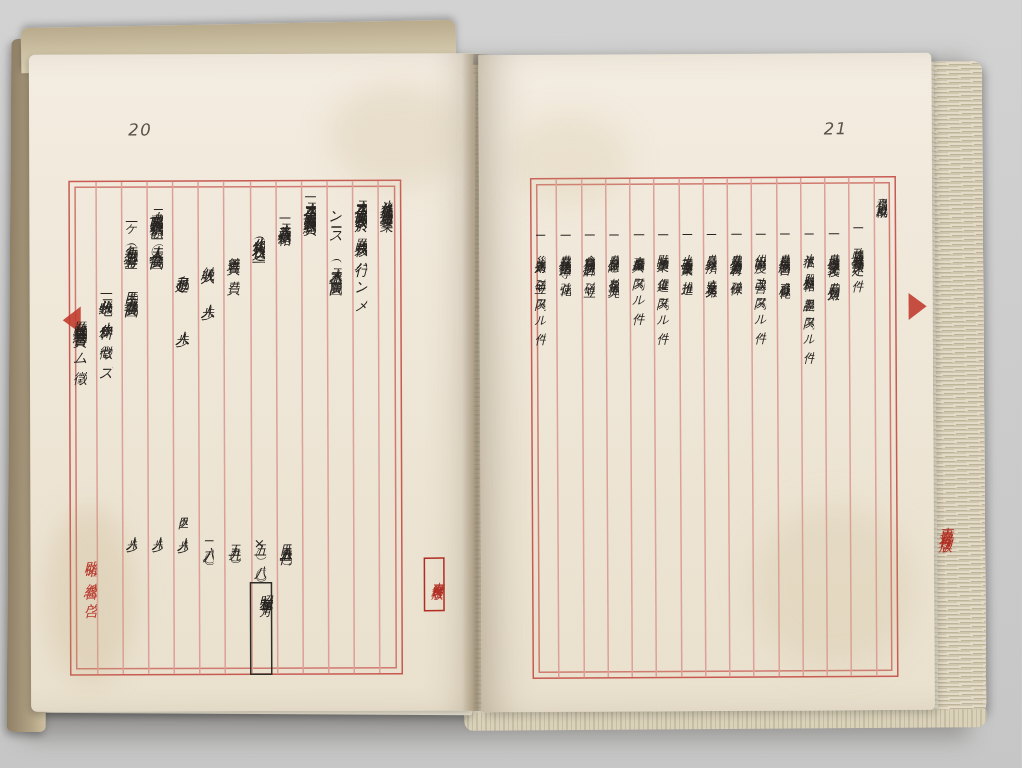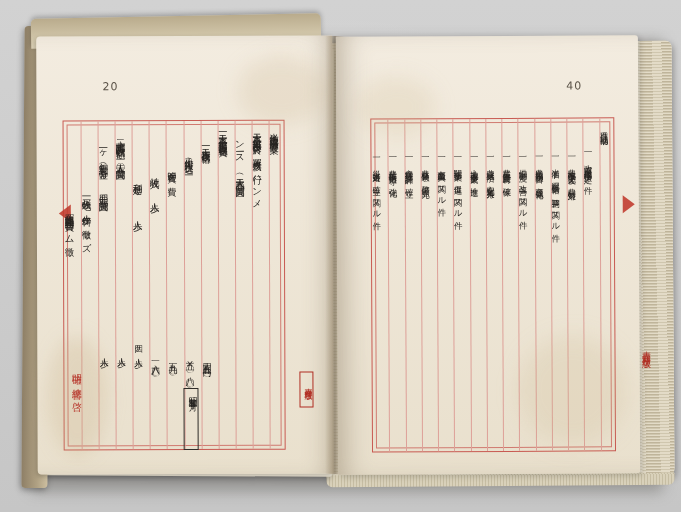--- a/index.html
+++ b/index.html
@@ -28,24 +28,25 @@
     inset: 0;
     background:
       radial-gradient(ellipse at 50% 45%, rgba(255,255,255,0.28) 0%, rgba(255,255,255,0.0) 55%),
       linear-gradient(180deg, #d2d2d2 0%, #c6c6c6 100%);
     pointer-events: none;
   }
 
   
   .book {
     position: absolute;
-    left: 25px;
+    left: 8px;
     top: 22px;
     width: 640px;
     height: 468px;
+    font-style: italic;
   }
 
   
   .book-shadow {
     position: absolute;
     left: 6px;
     top: 18px;
     width: 632px;
     height: 452px;
     background: rgba(90,88,84,0.42);
@@ -360,21 +361,21 @@
         <div class="col ink" style="left: 130.511px; top: 320px; font-size: 9px; height: 86px;">五九〇〇</div>
         <div class="col ink" style="left: 113.434px; top: 320px; font-size: 9px; height: 86px;">一六八〇〇</div>
         <div class="col ink" style="left: 96.3569px; top: 302px; font-size: 9px; height: 86px;">四ヶ人歩</div>
         <div class="col ink" style="left: 79.28px; top: 314px; font-size: 9px; height: 86px;">人歩</div>
         <div class="col ink" style="left: 62.2031px; top: 314px; font-size: 9px; height: 86px;">人歩</div>
       </div>
 
     <div class="gutter"></div>
 
     <div class="leaf right">
-      <div class="pagenum" style="left:230px; top:44px;">40</div>
+      <div class="pagenum" style="left:230px; top:44px;">21</div>
 
       <div class="frame" id="right-frame" style="left:34px; top:82px; width:244px; height:334px;">
         <div class="inner-rule"></div>
       <div class="vline" style="left: 16.2667px;"></div>
           <div class="vline" style="left: 32.5333px;"></div>
           <div class="vline" style="left: 48.8px;"></div>
           <div class="vline" style="left: 65.0667px;"></div>
           <div class="vline" style="left: 81.3333px;"></div>
           <div class="vline" style="left: 97.6px;"></div>
           <div class="vline" style="left: 113.867px;"></div>

